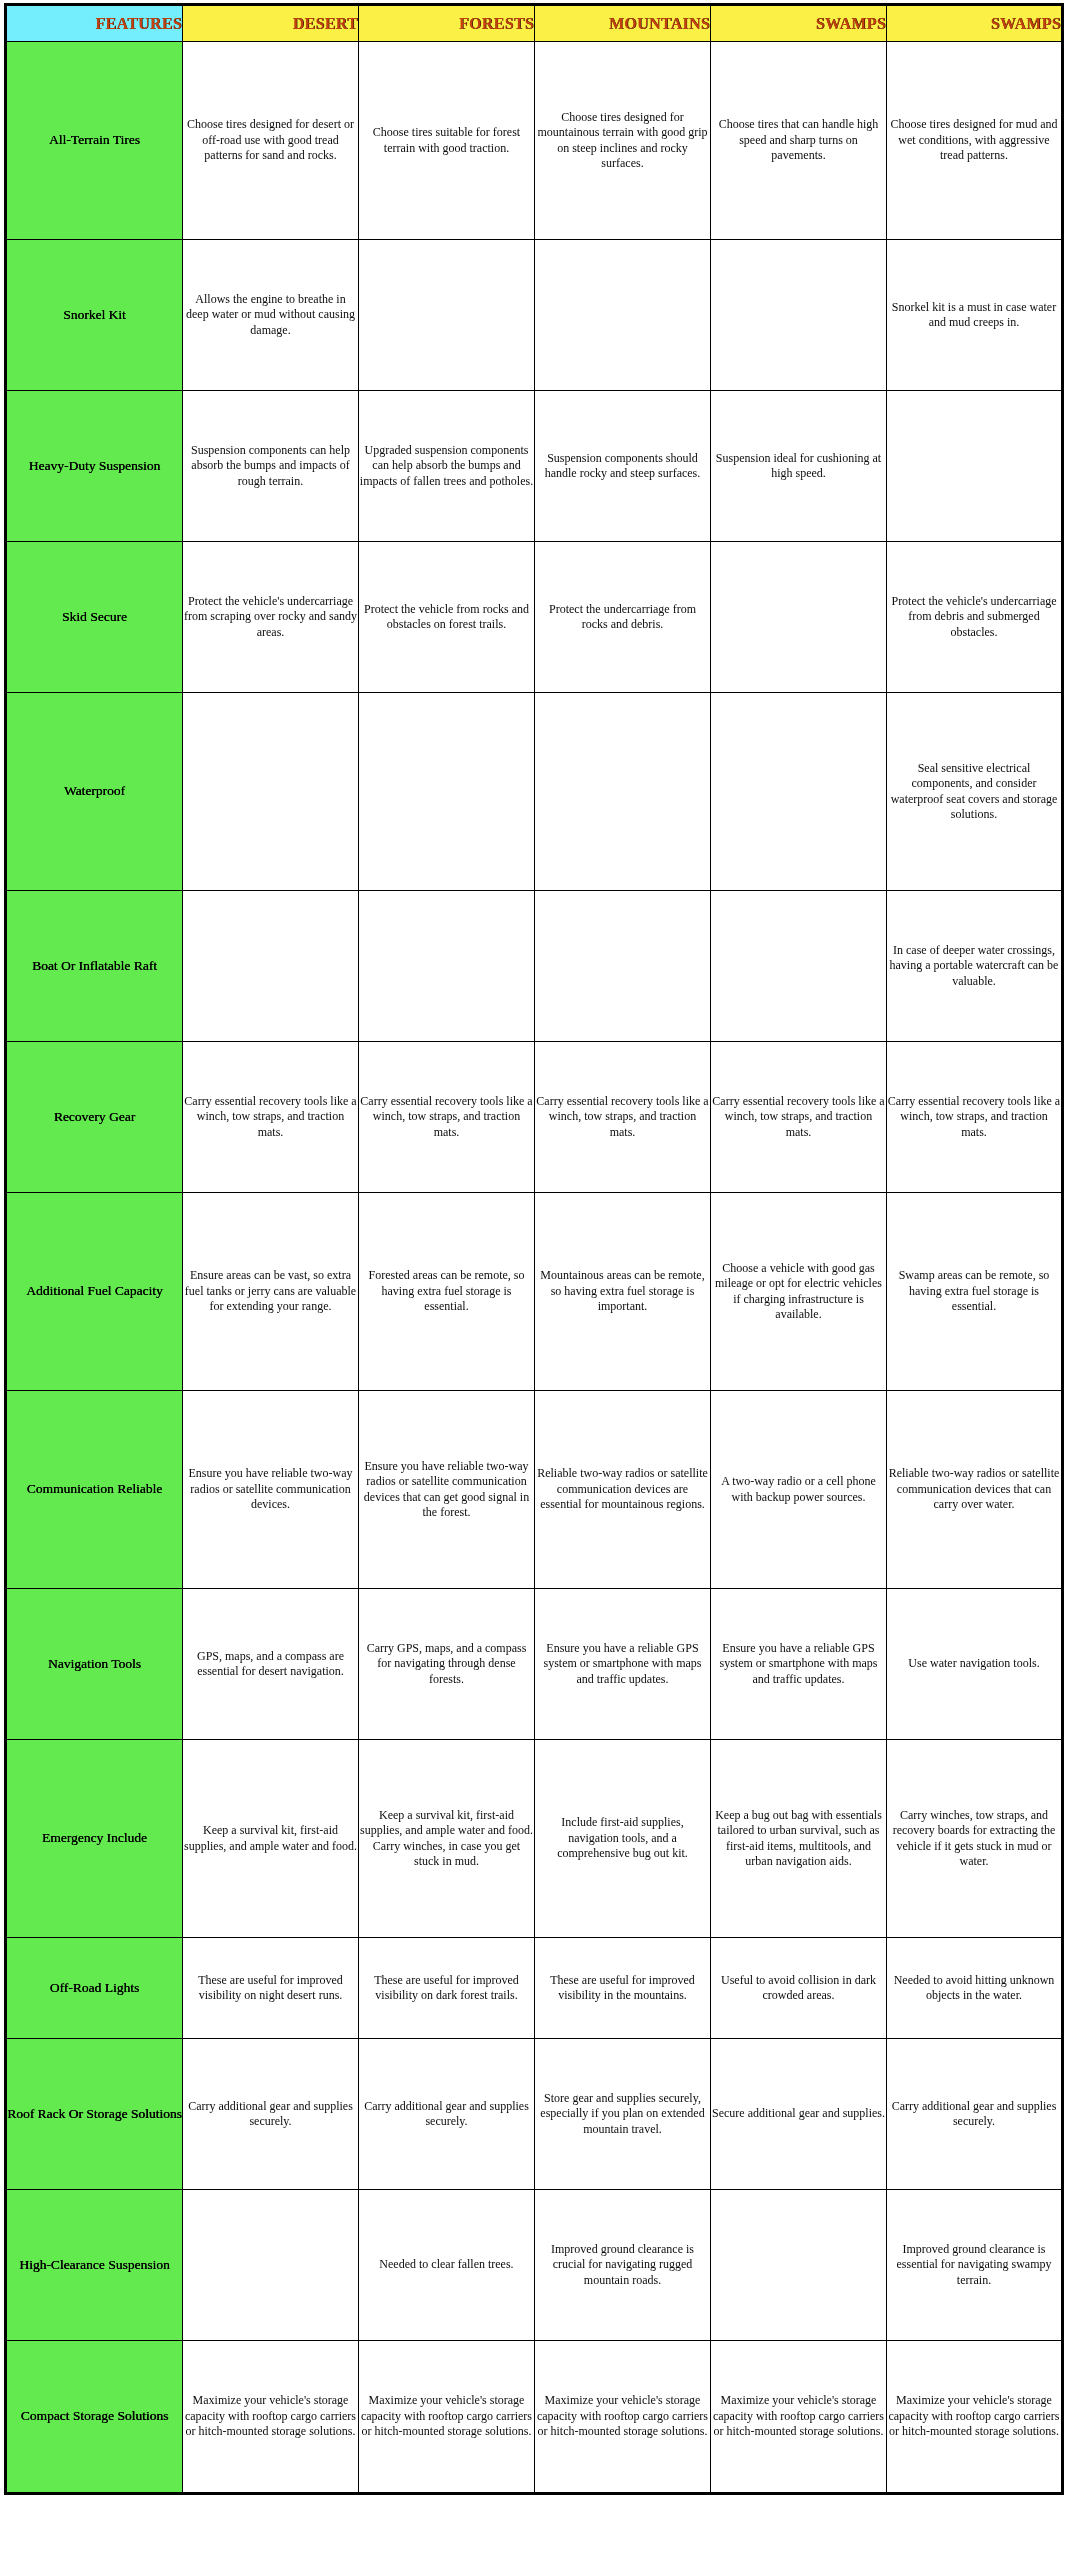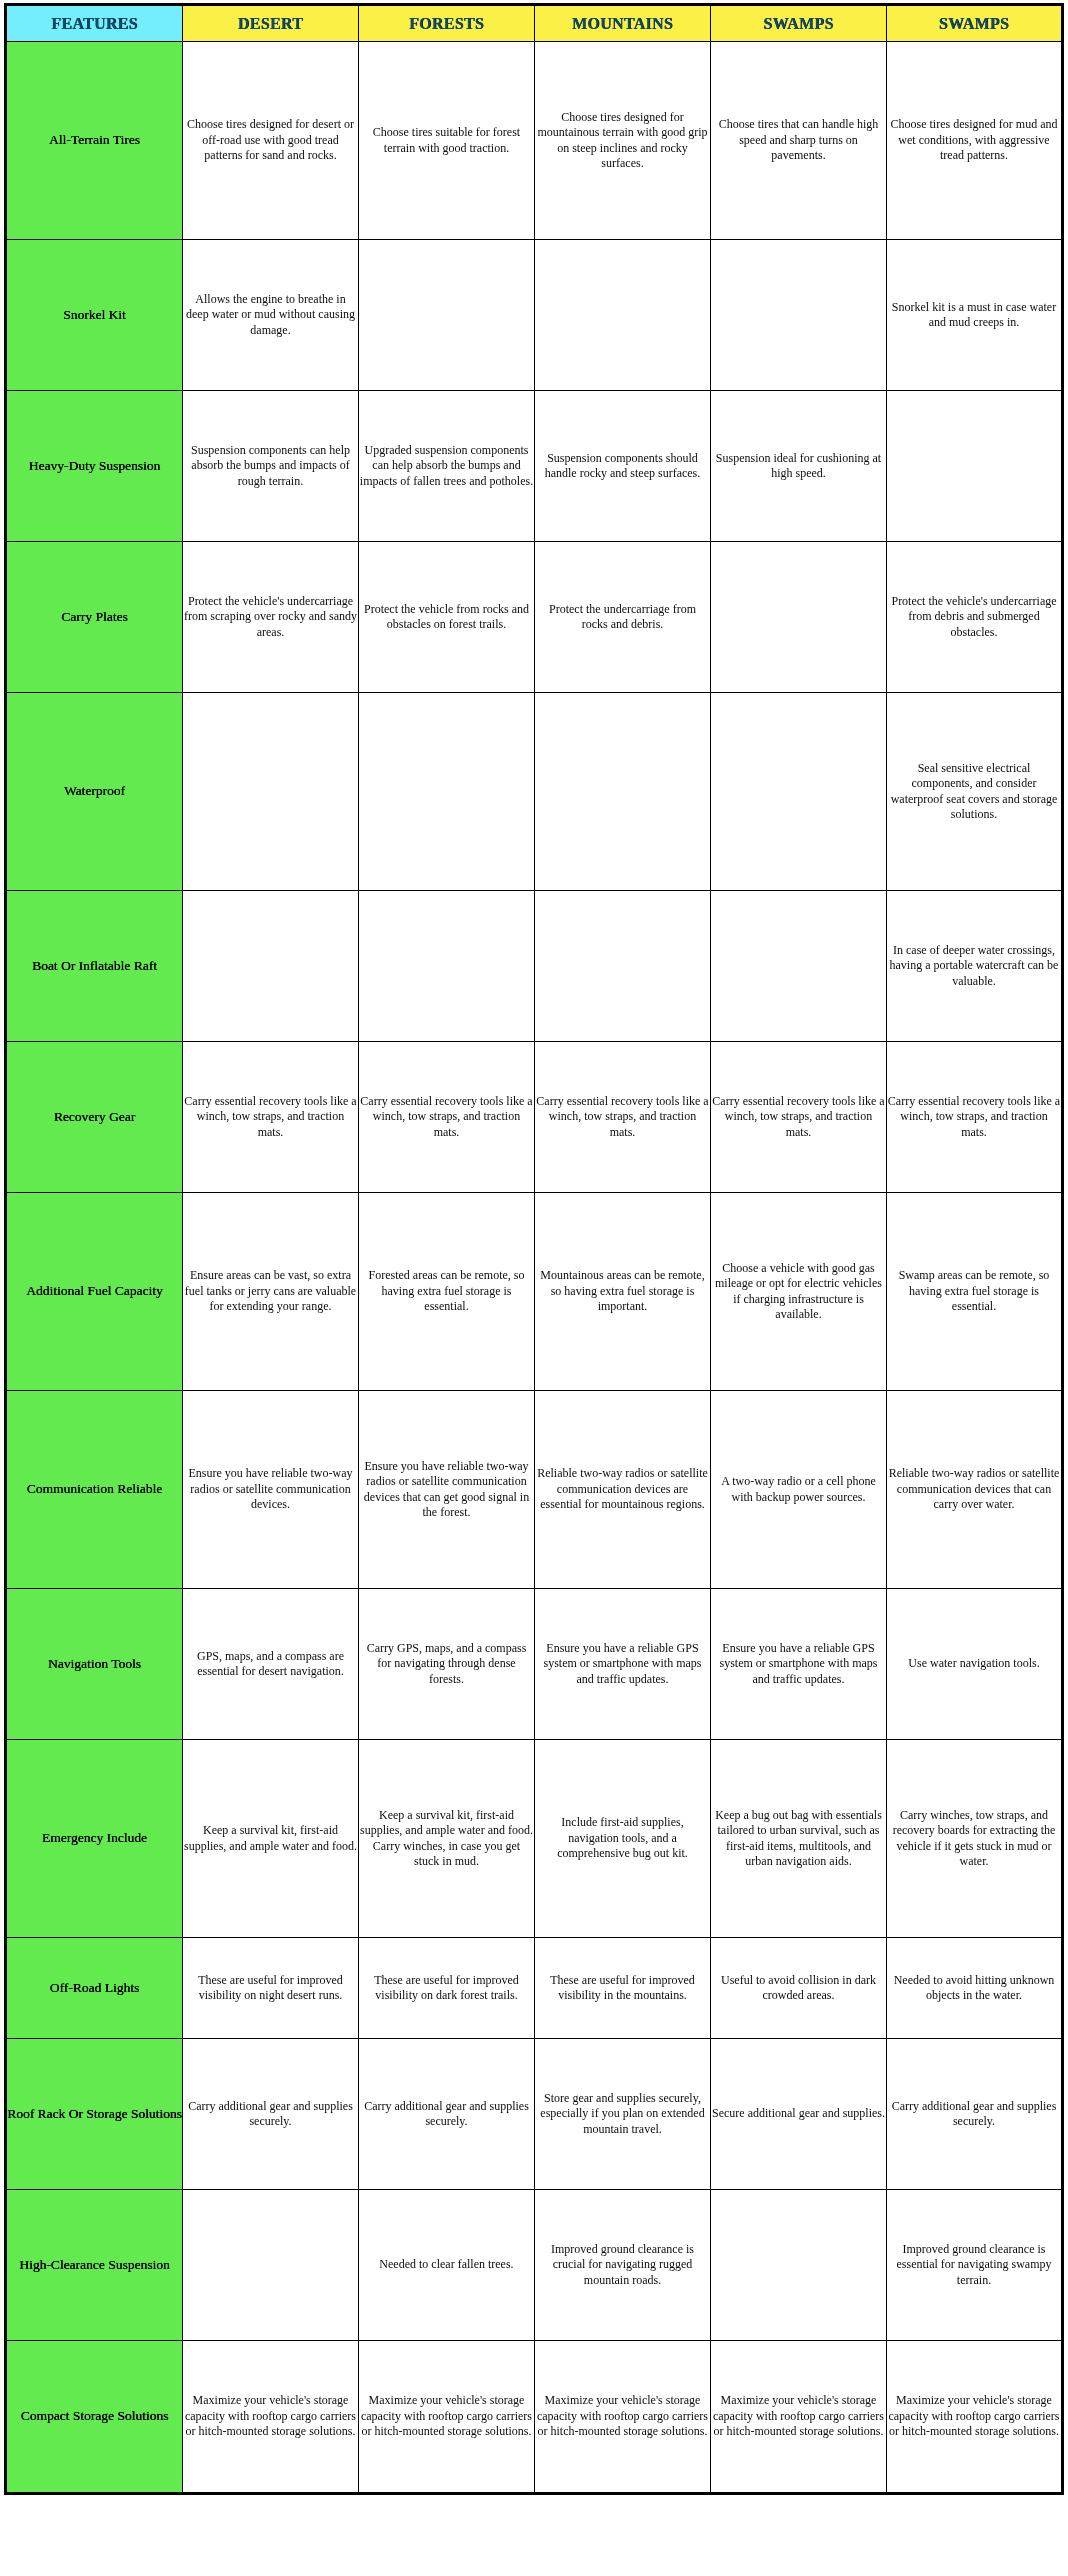--- a/index.html
+++ b/index.html
@@ -38,22 +38,23 @@
   
   col.c-feature  { width: 177px; }
   col.c-terrain  { width: 176px; }
 
   
   tr.head-row th {
     height: 37px;
     font-weight: bold;
     font-size: 16px;
     letter-spacing: 0.3px;
-    color: #0c4a6e;
+    color: #c2410c;
     text-shadow: 0.4px 0 0 #000;
+    text-align: right;
   }
   th.head-features {
     background: #74eefc;
   }
   th.head-terrain {
     background: #fbf146;
     margin-left: 11px;
   }
 
   
@@ -117,21 +118,21 @@
         </tr>
         <tr style="height: 151px;">
           <td class="feature-cell">Heavy-Duty Suspension</td>
           <td class="data-cell">Suspension components can help absorb the bumps and impacts of rough terrain.</td>
           <td class="data-cell">Upgraded suspension components can help absorb the bumps and impacts of fallen trees and potholes.</td>
           <td class="data-cell">Suspension components should handle rocky and steep surfaces.</td>
           <td class="data-cell">Suspension ideal for cushioning at high speed.</td>
           <td class="data-cell empty"></td>
         </tr>
         <tr style="height: 151px;">
-          <td class="feature-cell">Carry Plates</td>
+          <td class="feature-cell">Skid Secure</td>
           <td class="data-cell">Protect the vehicle's undercarriage from scraping over rocky and sandy areas.</td>
           <td class="data-cell">Protect the vehicle from rocks and obstacles on forest trails.</td>
           <td class="data-cell">Protect the undercarriage from rocks and debris.</td>
           <td class="data-cell empty"></td>
           <td class="data-cell">Protect the vehicle's undercarriage from debris and submerged obstacles.</td>
         </tr>
         <tr style="height: 198px;">
           <td class="feature-cell">Waterproof</td>
           <td class="data-cell empty"></td>
           <td class="data-cell empty"></td>

